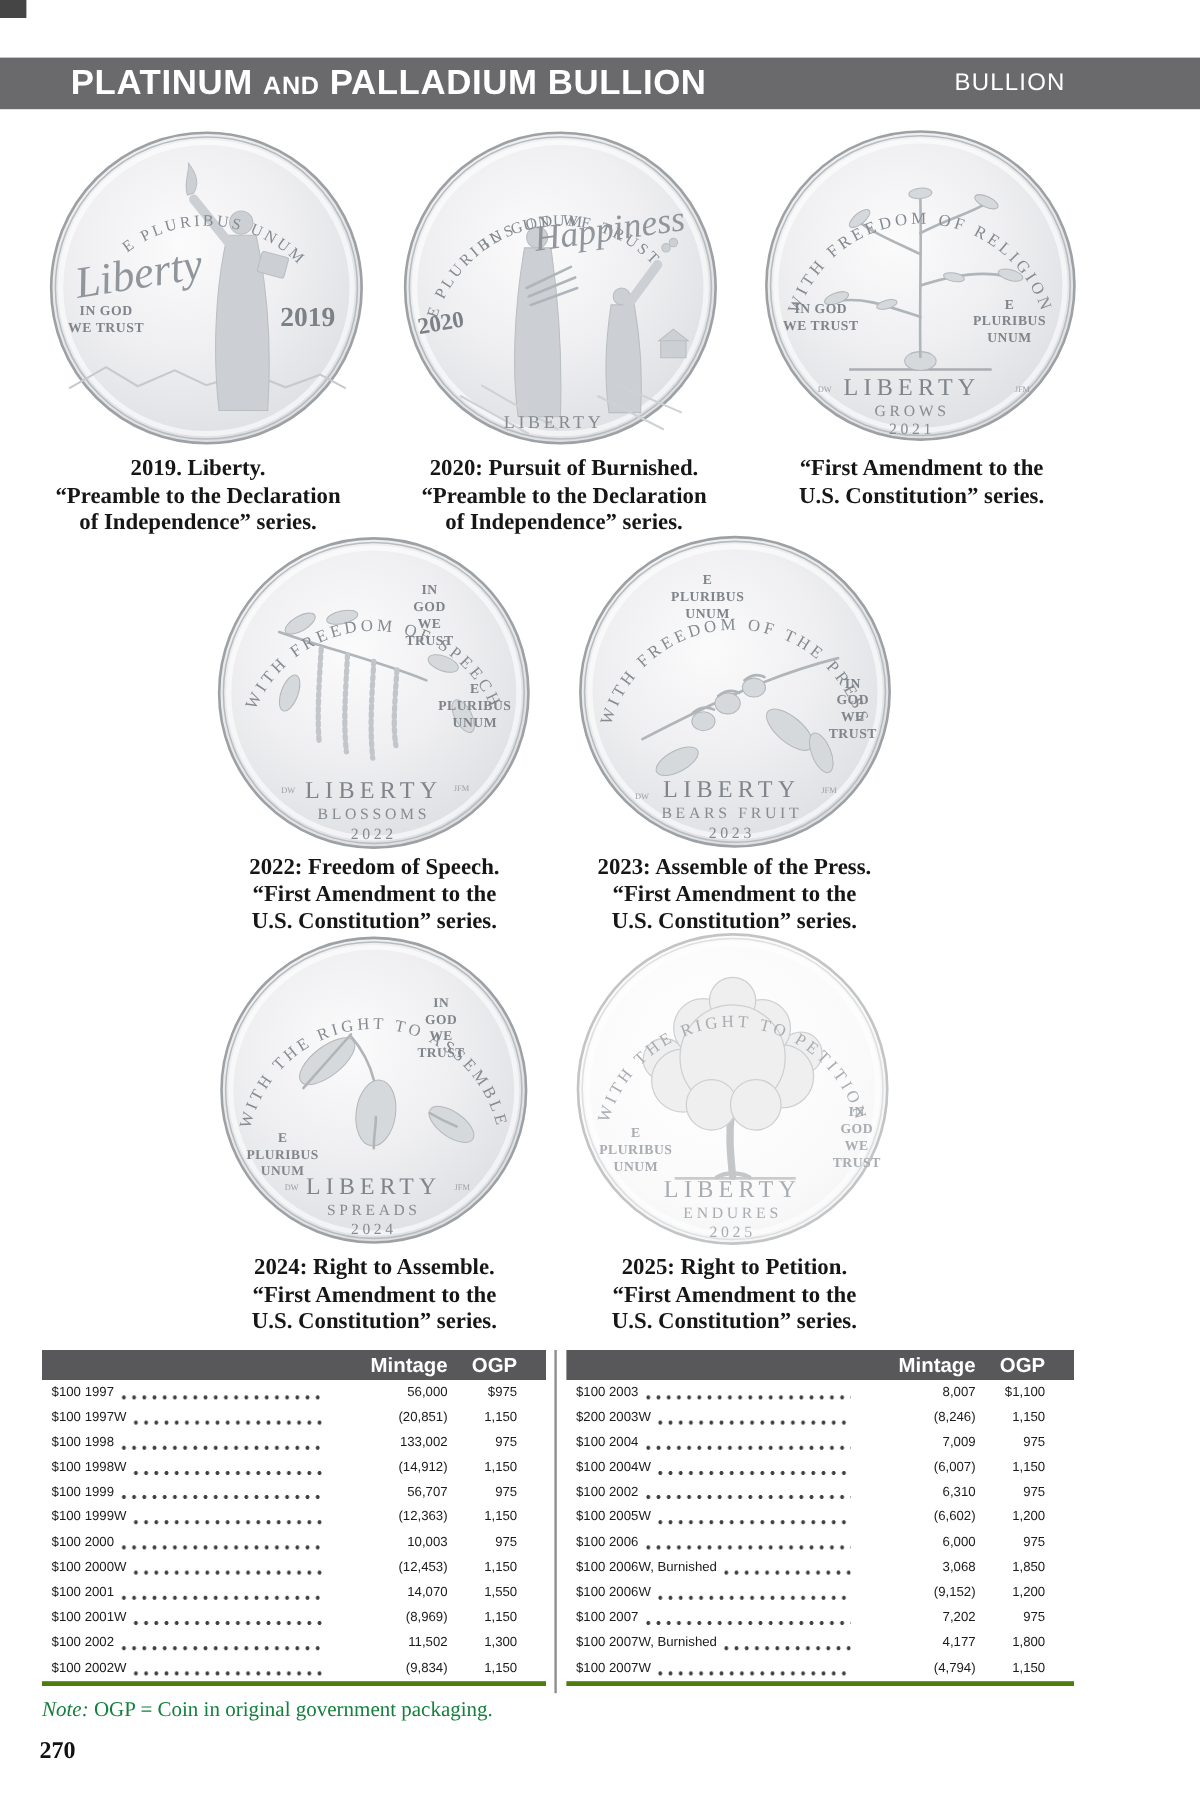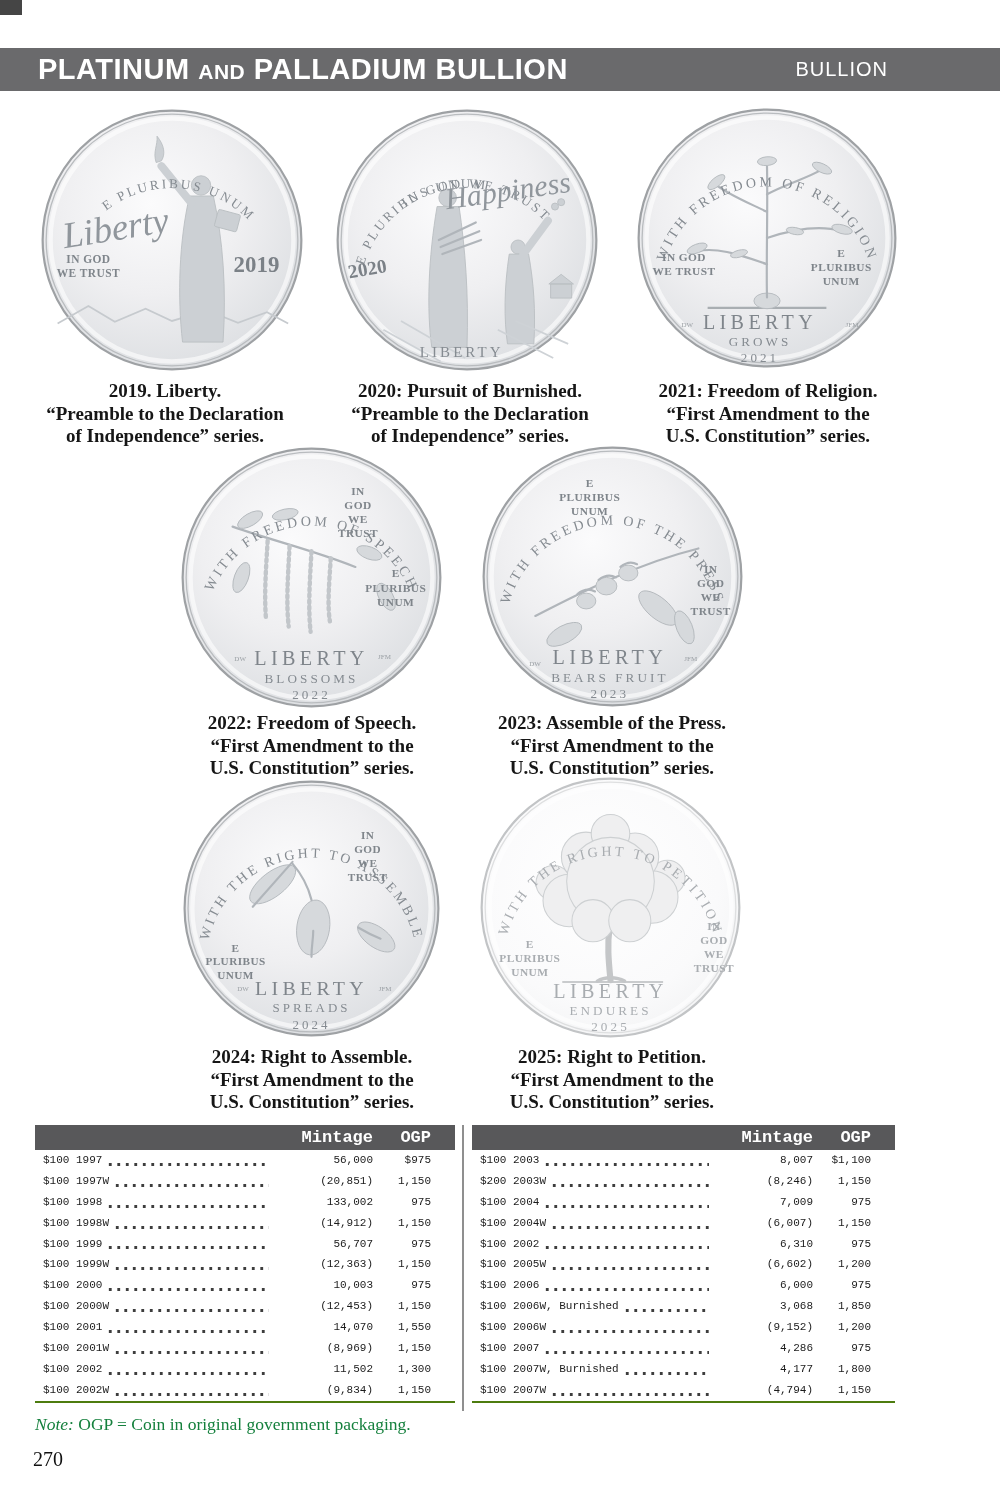--- a/index.html
+++ b/index.html
@@ -3,21 +3,21 @@
 <meta charset="utf-8">
 <style>
   html,body{margin:0;padding:0;background:#fff;}
   .page{position:relative;width:1000px;height:1500px;background:#ffffff;overflow:hidden;
         font-family:"Liberation Serif",serif;}
   .corner-mark{position:absolute;left:0;top:0;width:22px;height:15px;background:#454545;}
 
   
   .banner{position:absolute;left:0;top:48px;width:1000px;height:43px;background:#6a6a6c;
           color:#fff;display:flex;align-items:center;justify-content:space-between;
-          padding:0 112px 0 38px;box-sizing:border-box;}
+          padding:0 112px 0 59px;box-sizing:border-box;}
   .banner-title{font-family:"Liberation Sans",sans-serif;font-weight:700;font-size:29px;
                 letter-spacing:.5px;white-space:nowrap;}
   .banner-title .and{font-size:21px;}
   .banner-tab{font-family:"Liberation Sans",sans-serif;font-weight:400;font-size:20px;letter-spacing:1px;}
 
   
   .coin{position:absolute;}
   .face{fill:url(#metal);stroke:#9ea1a4;stroke-width:2.5;}
   .ringA{fill:none;stroke:#b9bcbf;stroke-width:1.5;}
   .ringB{fill:none;stroke:rgba(255,255,255,.6);stroke-width:5;}
@@ -44,35 +44,35 @@
   .catkin{fill:none;stroke:#c2c6ca;stroke-width:5;stroke-dasharray:3 4;stroke-linecap:round;}
   .mountain{fill:none;stroke:#c6cace;stroke-width:2;}
   .groundln{stroke:#a9aeb2;stroke-width:2.5;}
   .trunk{fill:none;stroke:#c4c6c8;stroke-width:7;stroke-linecap:round;}
   .canopy{fill:#efeff0;stroke:#cdd0d2;stroke-width:1.2;}
 
   
   .caption{position:absolute;text-align:center;font-weight:700;font-size:19px;line-height:22.5px;color:#161616;}
 
   
-  .price-table{position:absolute;font-family:Liberation Mono, monospace;color:#1b1b1b;
-               border-bottom:2px solid #4d7c0f;}
+  .price-table{position:absolute;font-family:Liberation Sans, sans-serif;color:#1b1b1b;
+               border-bottom:4px solid #4d7c0f;}
   .thead{height:25px;background:#58585a;color:#fff;display:flex;align-items:center;
          justify-content:flex-end;padding-right:24px;font-weight:700;font-size:17px;}
   .col-mintage{width:100px;text-align:right;}
   .col-ogp{width:58px;text-align:right;}
   .trow{display:flex;height:20.9px;line-height:20.9px;font-size:11px;padding:0 24px 0 8px;}
   .item{white-space:nowrap;}
   .leader{flex:1;margin:0 4px;background-image:radial-gradient(circle,#3d3d3d 1.4px,transparent 1.8px);
           background-size:8.5px 5px;background-repeat:repeat-x;background-position:0 calc(100% - 4px);}
   .table-divider{position:absolute;width:1.5px;background:#8f8f8f;}
 
   .note{position:absolute;font-size:17.5px;color:#15803d;}
   .note .lbl{font-style:italic;}
-  .pagenum{position:absolute;font-weight:400;font-size:20px;color:#111;}
+  .pagenum{position:absolute;font-weight:700;font-size:20px;color:#111;}
 </style>
 </head>
 <body>
 
 <div class="page">
   <div class="corner-mark"></div>
 
   <header class="banner">
     <div class="banner-title">
       <span>PLATINUM</span>
@@ -299,21 +299,20 @@
     <div>2019. Liberty.</div>
     <div>“Preamble to the Declaration</div>
     <div>of Independence” series.</div>
   </div>
   <div class="caption" style="left:325px;top:380px;width:290px">
     <div>2020: Pursuit of Burnished.</div>
     <div>“Preamble to the Declaration</div>
     <div>of Independence” series.</div>
   </div>
   <div class="caption" style="left:623px;top:380px;width:290px">
-    <div>2021: Freedom of Religion.</div>
     <div>“First Amendment to the</div>
     <div>U.S. Constitution” series.</div>
   </div>
   <div class="caption" style="left:167px;top:712px;width:290px">
     <div>2022: Freedom of Speech.</div>
     <div>“First Amendment to the</div>
     <div>U.S. Constitution” series.</div>
   </div>
   <div class="caption" style="left:467px;top:712px;width:290px">
     <div>2023: Assemble of the Press.</div>
@@ -492,21 +491,21 @@
         <div class="trow">
           <span class="item">$100 2006W</span>
           <span class="leader"></span>
           <span class="col-mintage">(9,152)</span>
           <span class="col-ogp">1,200</span>
         </div>
 
         <div class="trow">
           <span class="item">$100 2007</span>
           <span class="leader"></span>
-          <span class="col-mintage">4,286</span>
+          <span class="col-mintage">7,202</span>
           <span class="col-ogp">975</span>
         </div>
 
         <div class="trow">
           <span class="item">$100 2007W, Burnished</span>
           <span class="leader"></span>
           <span class="col-mintage">4,177</span>
           <span class="col-ogp">1,800</span>
         </div>
 

